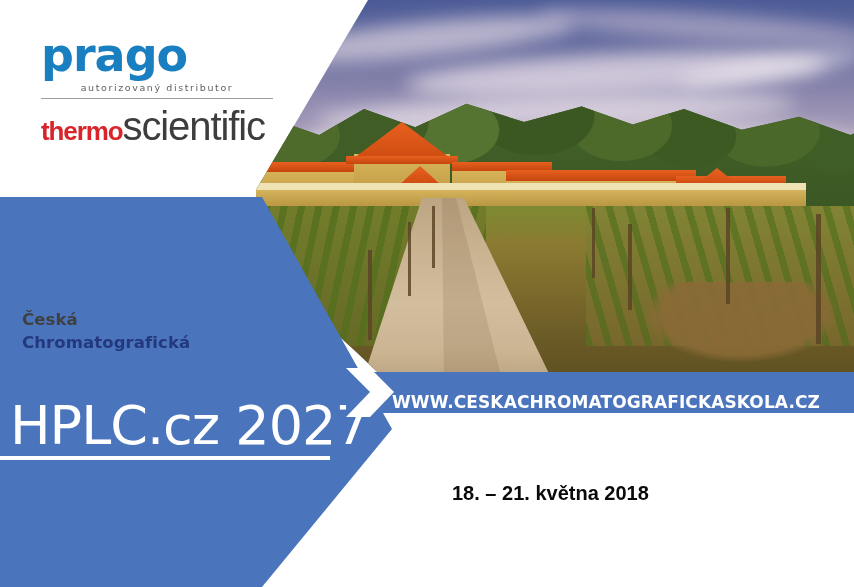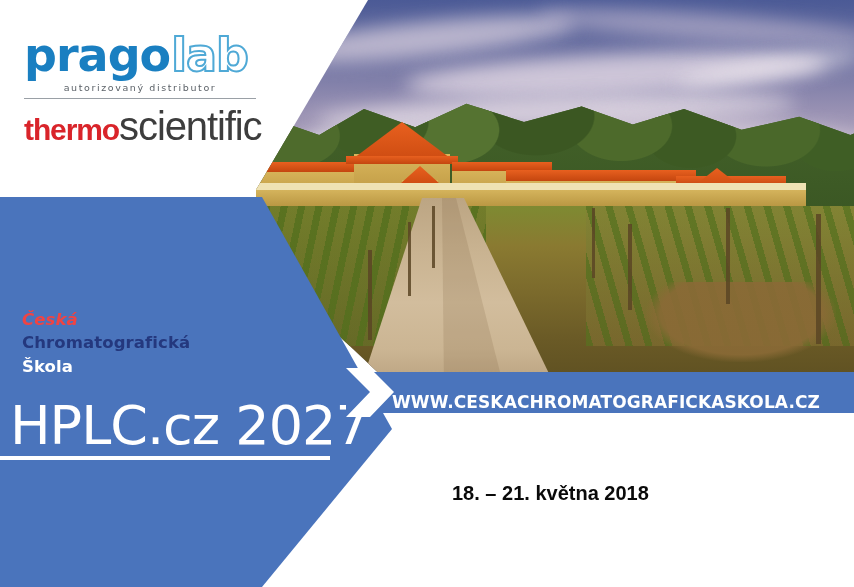--- a/index.html
+++ b/index.html
@@ -180,21 +180,21 @@
 
   .panel-rule {
     position: absolute;
     left: 0; top: 456px; width: 330px; height: 4px;
     background: #ffffff;
   }
 
   
   .logo-block {
     position: absolute;
-    left: 24px; top: 32px;
+    left: 41px; top: 32px;
     width: 232px;
   }
   .prago-row {
     display: flex;
     align-items: baseline;
     line-height: 1;
   }
   .prago {
     font-family: "DejaVu Sans", sans-serif;
     font-weight: 700;
@@ -228,21 +228,21 @@
     width: 100%;
   }
   .thermo-row {
     margin-top: 7px;
     white-space: nowrap;
     line-height: 1;
   }
   .thermo {
     font-family: "Liberation Sans", sans-serif;
     font-weight: 700;
-    font-size: 30px;
+    font-size: 26px;
     color: #d9242a;
     letter-spacing: -1.1px;
   }
   .scientific {
     font-family: "Liberation Sans", sans-serif;
     font-weight: 400;
     font-size: 40px;
     color: #3d3d3d;
     letter-spacing: -1.1px;
   }
@@ -253,21 +253,21 @@
     left: 22px;
     top: 308px;
     line-height: 1.42;
   }
   .ccs div {
     font-family: "DejaVu Sans", sans-serif;
     font-weight: 700;
     font-size: 16.5px;
     letter-spacing: .1px;
   }
-  .ccs-1 { color: #ef4444; font-style: italic; }
+  .ccs-1 { color: #404040; }
   .ccs-2 { color: #24387e; }
   .ccs-3 { color: #ffffff; }
 
   .hplc {
     position: absolute;
     left: 10px;
     top: 394px;
     font-family: "DejaVu Sans", sans-serif;
     font-weight: 400;
     font-size: 54px;
@@ -386,33 +386,31 @@
       <div class="post" style="left:560px; top:214px; width:5px; height:130px;"></div>
     </div>
   </div>
 
   <div class="blue-panel"></div>
   <div class="panel-rule"></div>
 
   <div class="logo-block">
     <div class="prago-row">
       <span class="prago">prago</span>
-      <span class="lab">lab</span>
     </div>
     <div class="distributor">autorizovaný distributor</div>
     <div class="logo-divider"></div>
     <div class="thermo-row">
       <span class="thermo">thermo</span><span class="scientific">scientific</span>
     </div>
   </div>
 
   <div class="ccs">
     <div class="ccs-1">Česká</div>
     <div class="ccs-2">Chromatografická</div>
-    <div class="ccs-3">Škola</div>
   </div>
 
   <div class="hplc">HPLC.cz 2027</div>
 
   <div class="url-banner"></div>
   <div class="url-chev"></div>
   <div class="url-text">WWW.CESKACHROMATOGRAFICKASKOLA.CZ</div>
 
   <div class="footer">
     <div>18. – 21. května 2018</div>

